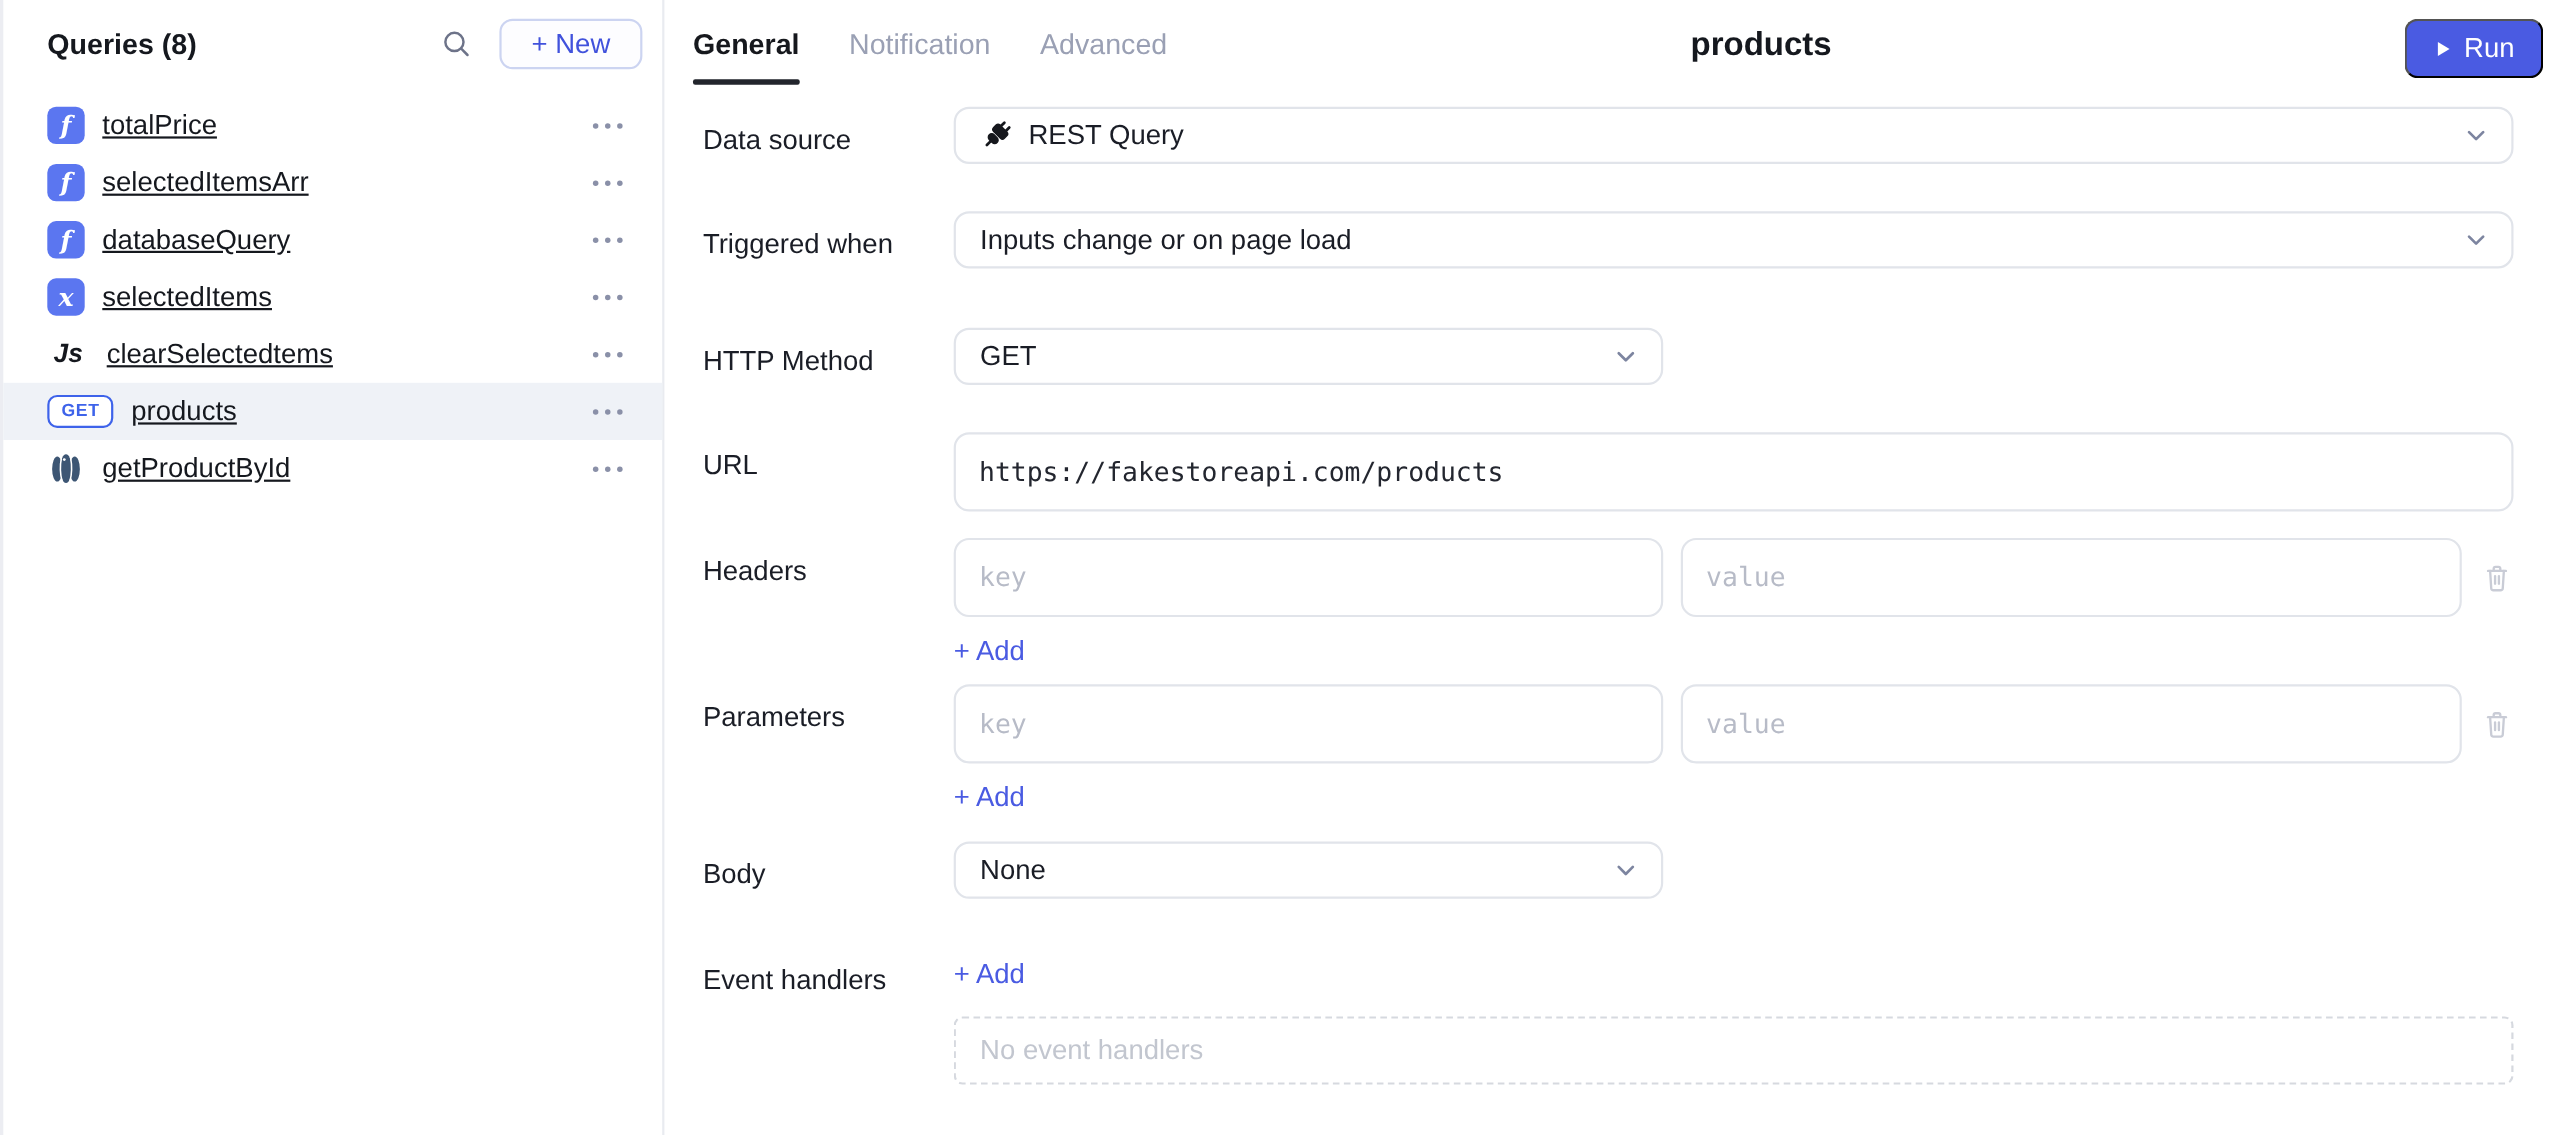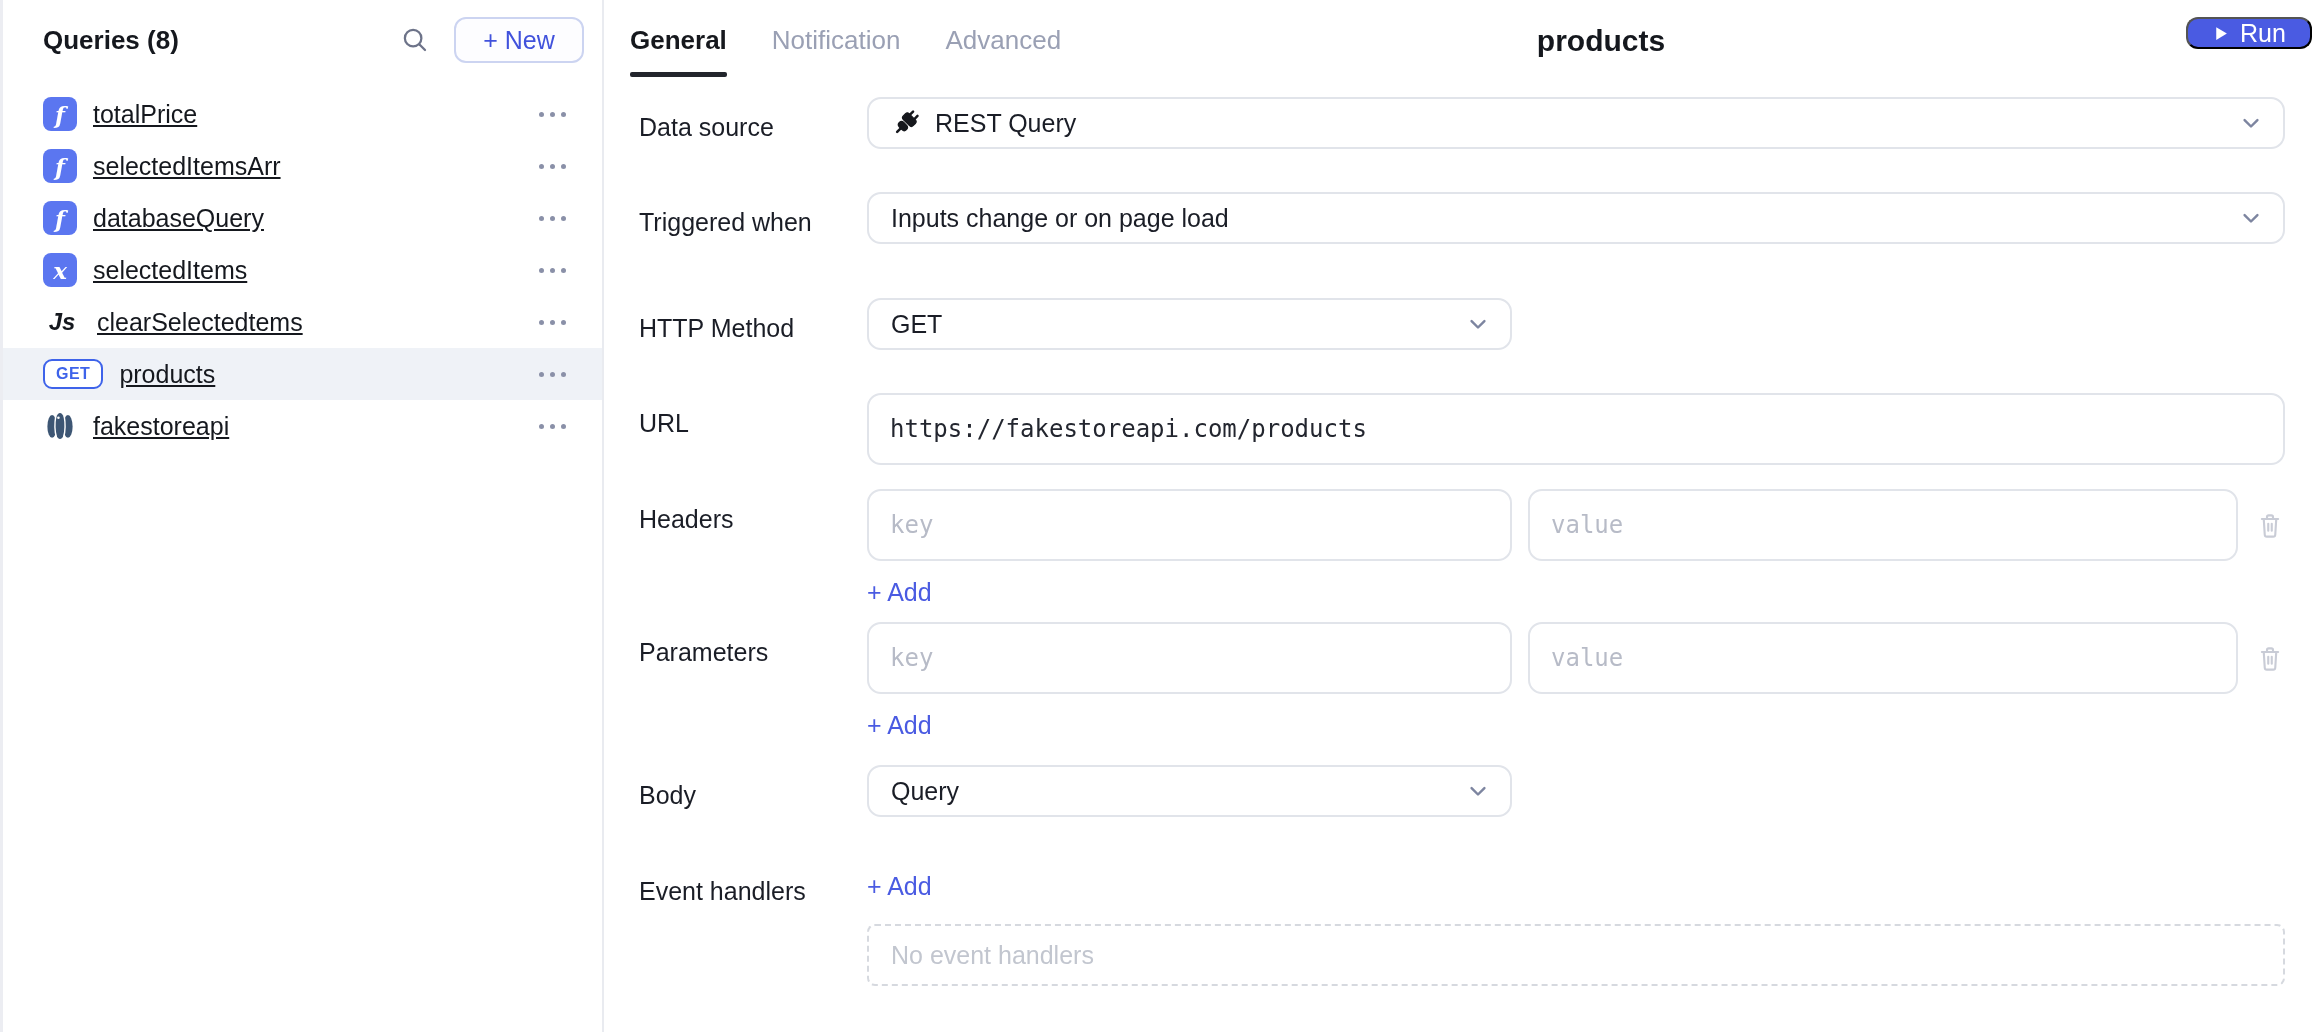--- a/index.html
+++ b/index.html
@@ -32,21 +32,21 @@
 
   
   .main { position:absolute; left:606px; right:0; top:0; bottom:0; background:#fff; }
   .main-header { position:relative; height:84px; }
   .tabs { display:flex; gap:45px; align-items:center; height:80px; padding-left:24px; }
   .tab { font-size:26px; color:#9aa0b4; font-weight:500; position:relative; cursor:pointer; white-space:nowrap; }
   .tab.active { color:#16181d; font-weight:700; }
   .tab.active::after { content:""; position:absolute; left:0; right:0; bottom:-21px; height:5px; background:#22252c; border-radius:2px; }
   .page-title { position:absolute; left:995px; top:41px; transform:translate(-50%,-50%);
                 font-size:30px; font-weight:700; color:#15181e; white-space:nowrap; }
-  .run-btn { position:absolute; right:6px; top:17px; width:126px; height:32px; background:#4a5be2; border-radius:12px;
+  .run-btn { position:absolute; right:6px; top:17px; width:126px; height:54px; background:#4a5be2; border-radius:12px;
              color:#fff; font-size:25px; display:flex; align-items:center; justify-content:center; gap:11px; cursor:pointer; }
 
   
   .form { padding:13px 33px 0 33px; }
   .frow { display:flex; }
   .flabel { flex:0 0 228px; font-size:25px; color:#1a1d26; display:flex; align-items:center; height:60px; }
   .fcontent { flex:1; min-width:0; }
 
   .select-box { position:relative; height:52px; border:2px solid #e1e4ea; border-radius:14px; background:#fff;
                 display:flex; align-items:center; gap:14px; padding:0 60px 0 22px; font-size:25px; color:#1a1d26; cursor:pointer; }
@@ -179,21 +179,21 @@
         <ellipse cx="17.6" cy="12.3" rx="3.3" ry="8.0"></ellipse>
       </g>
       <g stroke="#fff" stroke-width="1" fill="none">
         <path d="M9.1 4.5 C8.3 9 8.3 16 9.5 20"></path>
         <path d="M14.9 4.5 C15.7 9 15.7 16 14.5 20"></path>
       </g>
       <circle cx="10.9" cy="6.2" r="0.9" fill="#fff"></circle>
     </svg>
   </span>
           </span>
-    <span class="q-label">fakestoreapi</span>
+    <span class="q-label">getProductById</span>
     <span class="dots">
             <i></i>
             <i></i>
             <i></i>
           </span>
   </div>
       </div>
   </div>
 
   <div class="main">
@@ -310,21 +310,21 @@
             </span>
           </div>
           <div class="add-link">+ Add</div>
         </div>
       </div>
 
       <div class="frow">
         <div class="flabel">Body</div>
         <div class="fcontent">
           <div class="select-box w-half">
-            <span>Query</span>
+            <span>None</span>
             <span class="chev">
               <svg width="28" height="28" viewBox="0 0 24 24" fill="none" stroke="#7d85a0" stroke-width="2.1" stroke-linecap="round" stroke-linejoin="round">
                   <polyline points="6.5,9.5 12,15 17.5,9.5"></polyline>
                 </svg>
             </span>
           </div>
         </div>
       </div>
 
       <div class="frow eh-label-row">

